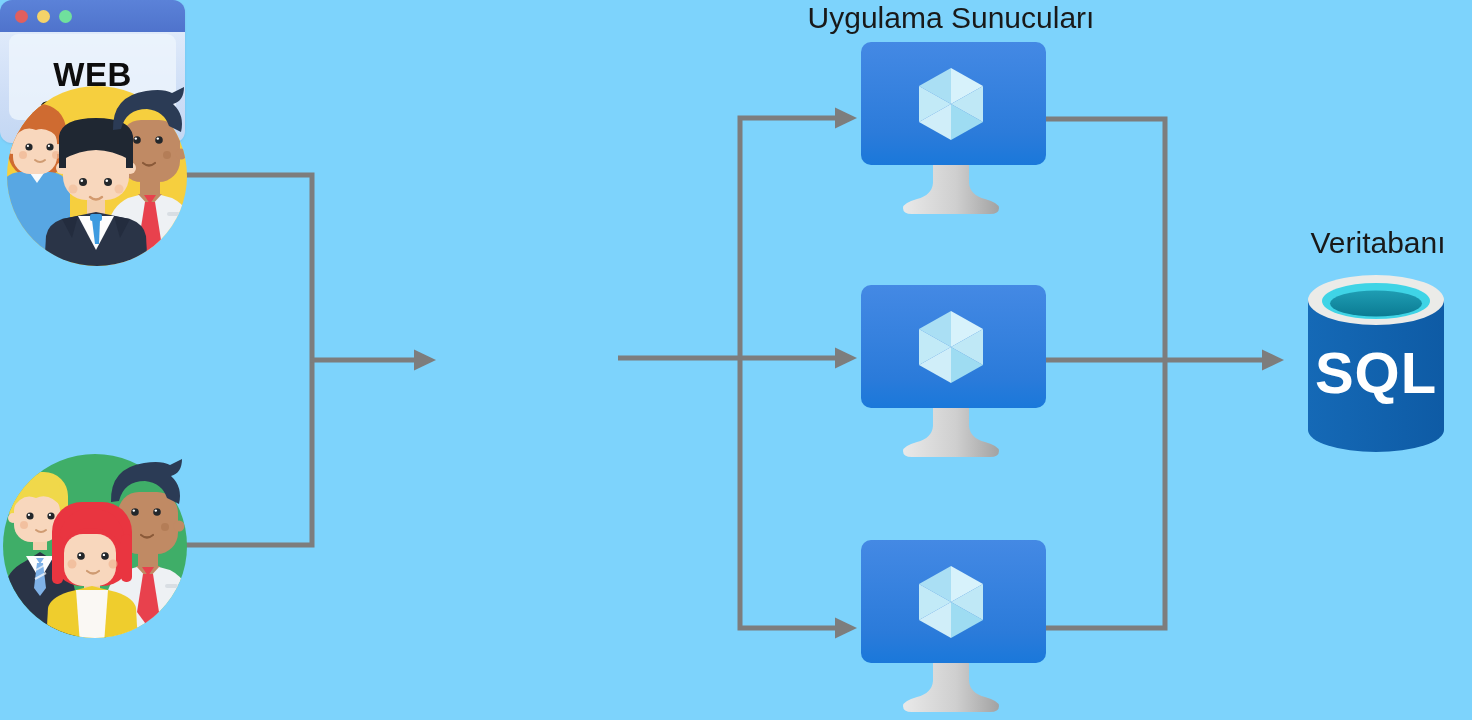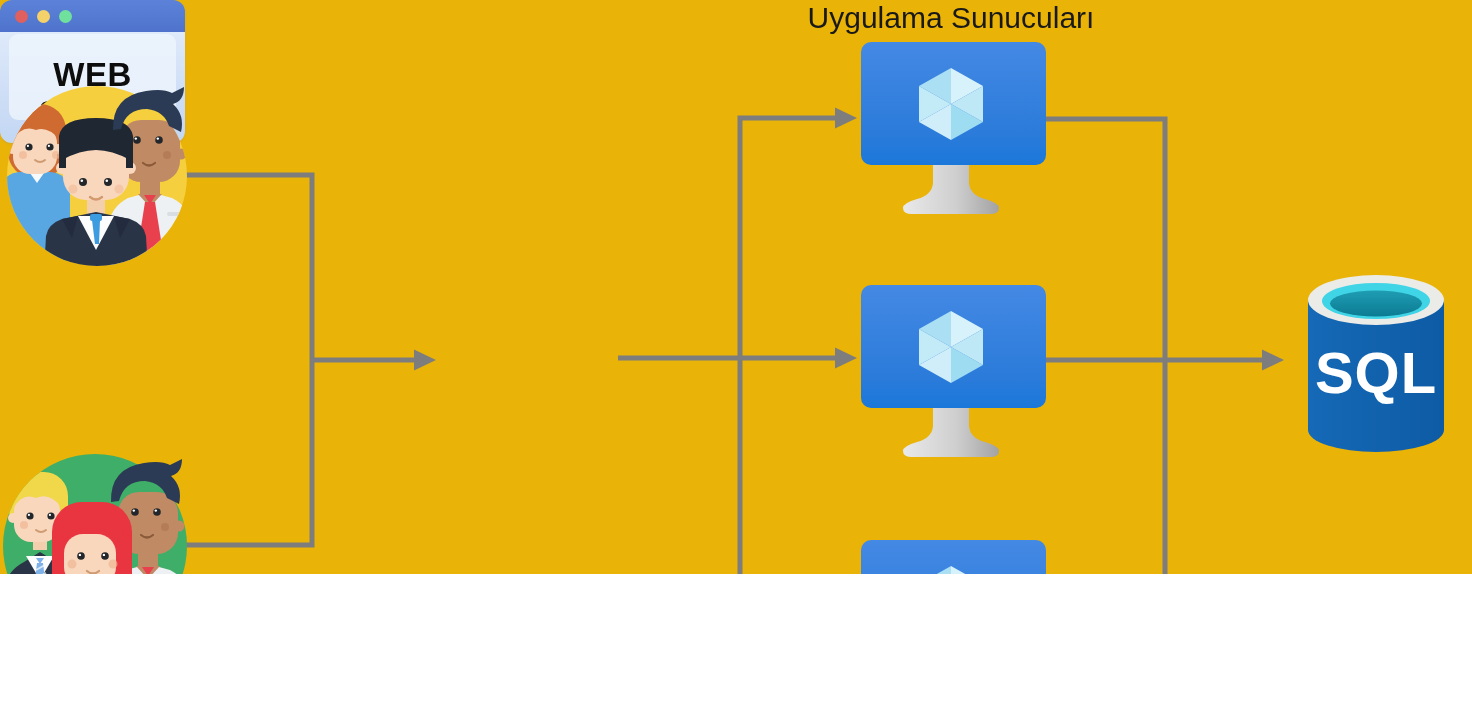--- a/index.html
+++ b/index.html
@@ -1,16 +1,16 @@
 <!DOCTYPE html>
 <html><head>
 <meta charset="utf-8">
 <style>
   html,body{margin:0;padding:0;background:#ffffff;}
-  .stage{position:relative;width:1472px;height:574px;background:#eab308;overflow:hidden;
+  .stage{position:relative;width:1472px;height:720px;background:#7dd3fc;overflow:hidden;
          font-family:"Liberation Sans",sans-serif;}
   .abs{position:absolute;}
   .lbl{position:absolute;color:#191919;font-size:30px;line-height:1.1;white-space:nowrap;}
   .lbl.center{text-align:center;white-space:nowrap;}
   #connectors{left:0;top:0;z-index:1;}
   .node{z-index:2;}
   
   .browser{left:433px;top:284px;width:185px;height:143px;border-radius:12px;z-index:2;
            box-shadow:0 1px 2px rgba(120,140,180,.25);}
   .b-bar{height:32px;border-radius:12px 12px 0 0;background:linear-gradient(180deg,#5b82d8,#4f73cc);
@@ -95,20 +95,21 @@
       <polygon points="436,360 414,349.5 414,370.5"></polygon>
       <polygon points="857,118 835,107.5 835,128.5"></polygon>
       <polygon points="857,358 835,347.5 835,368.5"></polygon>
       <polygon points="857,628 835,617.5 835,638.5"></polygon>
       <polygon points="1284,360 1262,349.5 1262,370.5"></polygon>
     </g>
   </svg>
 
   <div class="lbl" style="left:17px;top:38px">Kullanıcılar</div>
   <div class="lbl center" style="left:751px;top:1px;width:400px">Uygulama Sunucuları</div>
+  <div class="lbl center" style="left:1298px;top:226px;width:160px">Veritabanı</div>
 
   <svg class="abs node" style="left:0;top:76px" width="200" height="196" viewBox="0 0 200 196">
     <defs>
         <clipPath id="clipG1">
           <circle cx="97" cy="100" r="90"></circle>
         </clipPath>
       </defs>
     <circle cx="97" cy="100" r="90" fill="#f6cf3e"></circle>
     <g clip-path="url(#clipG1)">
       <g>

